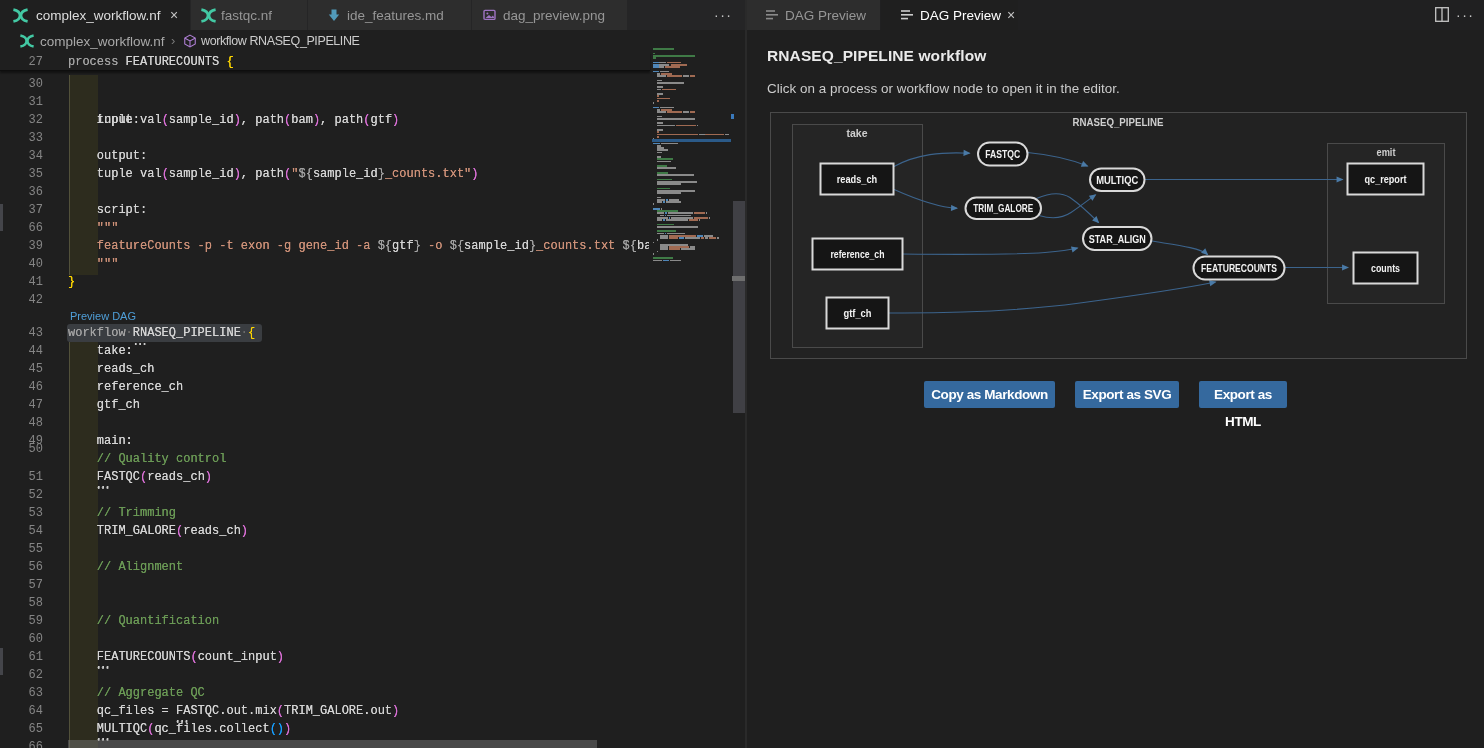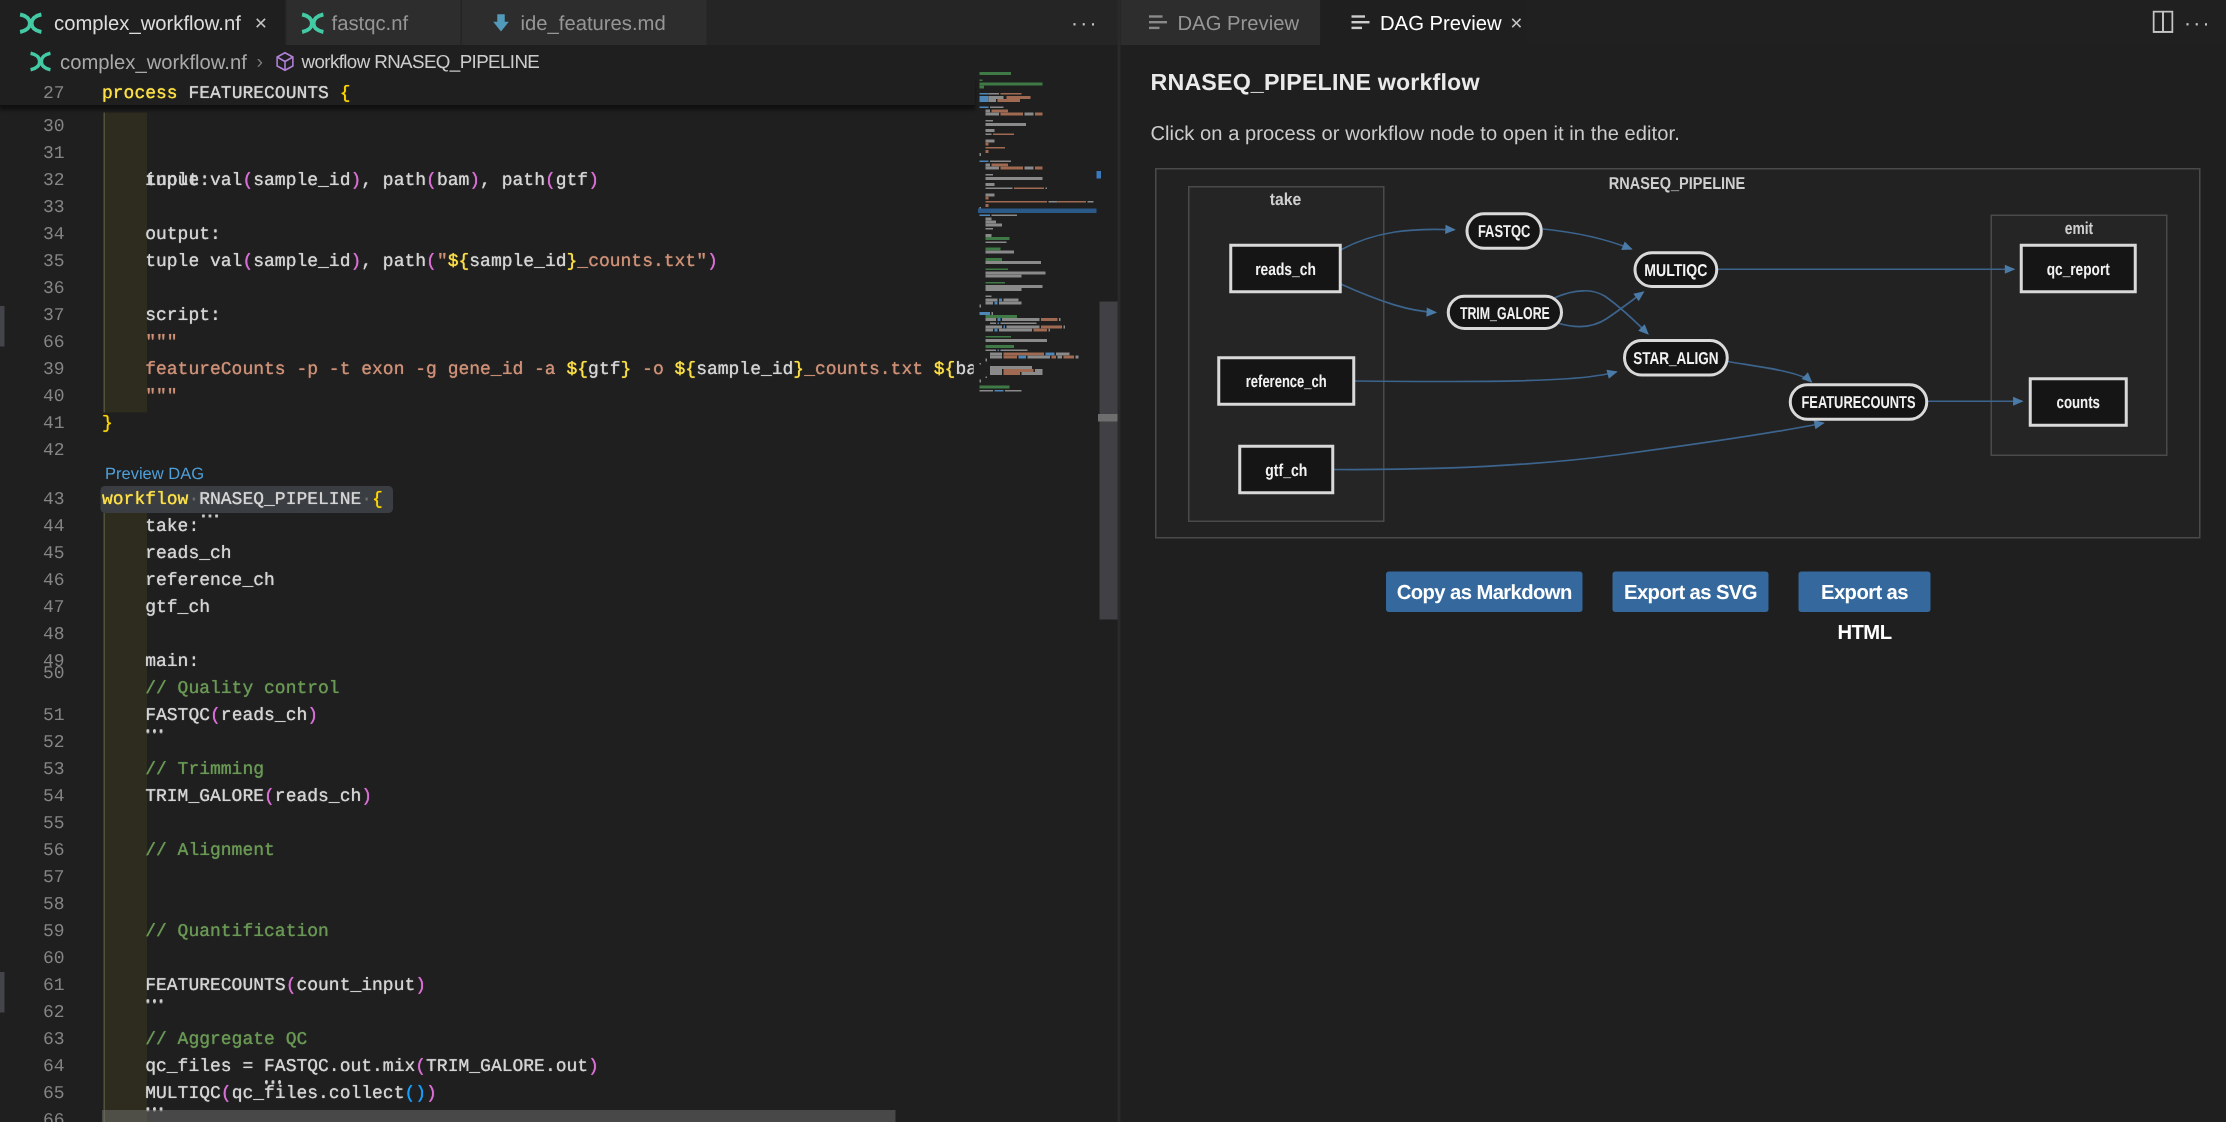--- a/index.html
+++ b/index.html
@@ -8,21 +8,21 @@
 .tabstrip{position:absolute;top:0;height:30px;background:#252526}
 .tab{position:absolute;top:0;height:30px;font-size:13.5px;color:#969696;background:#2d2d2d}
 .tab .lbl{position:absolute;top:8px}
 .tab.active{background:#1f1f1f;color:#dddddd}
 .x{position:absolute;top:7px;width:16px;height:16px;color:#c5c5c5;font-size:14px;line-height:16px;text-align:center}
 
 .crumbs{position:absolute;left:0;top:30px;width:746px;height:22px;background:#1f1f1f;font-size:13px;color:#a9a9a9}
 
 .ln{position:absolute;width:43px;text-align:right;color:#858585;font-family:"Liberation Mono",monospace;font-size:12px;line-height:18px;height:18px}
 .cl{position:absolute;left:68px;height:18px}
-.k{color:#fde047}.w{color:#d4d4d4}.c{color:#6a9955}.s{color:#ce9178}
+.k{color:#a3a3a3}.w{color:#d4d4d4}.c{color:#6a9955}.s{color:#ce9178}
 .b1{color:#ffd700}.b2{color:#da70d6}.b3{color:#179fff}
 .wsdot{color:#6b6b6b}
 .indent{position:absolute;left:68.5px;width:29px;background:#2d2c1e;border-left:1px solid #52513a}
 .selbox{position:absolute;left:67px;top:324px;width:195px;height:18px;background:#3a3d41;border-radius:3px}
 .codelens{position:absolute;left:70px;height:15px;font-size:11px;line-height:14px;color:#4f9fd9;font-family:"Liberation Sans",sans-serif}
 .diag{position:absolute;height:2.5px;background-image:radial-gradient(circle at 1.6px 1.2px,#cdcdcd 1px,transparent 1.25px);background-size:4.4px 2.5px;background-repeat:repeat-x}
 .sticky{position:absolute;left:0;top:52px;width:650px;height:19px;background:#1f1f1f;border-bottom:1px solid #0e0e0e;box-shadow:0 2px 2px rgba(0,0,0,.45);z-index:5}
 
 .panel-title{position:absolute;left:767px;top:47px;font-size:15.5px;font-weight:bold;color:#eaeaea;letter-spacing:.1px}
 .panel-sub{position:absolute;left:767px;top:81px;font-size:13.4px;color:#cccccc;letter-spacing:.05px}
@@ -49,20 +49,28 @@
 <path d="M1.4,1.6 C10.2,3.3 10.2,11.7 1.4,13.4" fill="none" stroke="#43c9a4" stroke-width="2.7"></path>
 <path d="M15.6,1.6 C6.8,3.3 6.8,11.7 15.6,13.4" fill="none" stroke="#43c9a4" stroke-width="2.7"></path>
 </svg>
       <span class="lbl" style="left:30px">fastqc.nf</span>
     </div>
 <div class="tab" style="left:308px;width:163px">
       <svg width="16" height="16" viewBox="0 0 16 16" style="position:absolute;left:18px;top:7px">
 <path d="M8,14 L2.8,7.5 H5.5 V2.5 H10.5 V7.5 H13.2 Z" fill="#519aba"></path>
       </svg>
       <span class="lbl" style="left:39px">ide_features.md</span>
+    </div>
+<div class="tab" style="left:472px;width:155px">
+      <svg width="16" height="16" viewBox="0 0 16 16" style="position:absolute;left:10px;top:7px">
+<rect x="2" y="3.4" width="11" height="9" rx="1" fill="none" stroke="#a074c4" stroke-width="1.4"></rect>
+<circle cx="5.4" cy="6.6" r="1" fill="#a074c4"></circle>
+<path d="M3.5,11 L7,8 L9.3,10 L11,8.6 L12.4,11 Z" fill="#a074c4"></path>
+      </svg>
+      <span class="lbl" style="left:31px">dag_preview.png</span>
     </div>
 <div style="position:absolute;left:714px;top:7px;color:#c5c5c5;font-size:14px;letter-spacing:1.5px">···</div>
 
 <div class="crumbs"></div>
 <svg width="16" height="14" viewBox="0 0 17 15" style="position:absolute;left:19px;top:34px">
 <path d="M1.4,1.6 C10.2,3.3 10.2,11.7 1.4,13.4" fill="none" stroke="#43c9a4" stroke-width="2.7"></path>
 <path d="M15.6,1.6 C6.8,3.3 6.8,11.7 15.6,13.4" fill="none" stroke="#43c9a4" stroke-width="2.7"></path>
     </svg>
 <span style="position:absolute;left:40px;top:33.5px;font-size:13.5px;color:#a9a9a9">complex_workflow.nf</span>
 <span style="position:absolute;left:171px;top:33px;font-size:13px;color:#7a7a7a">›</span>

